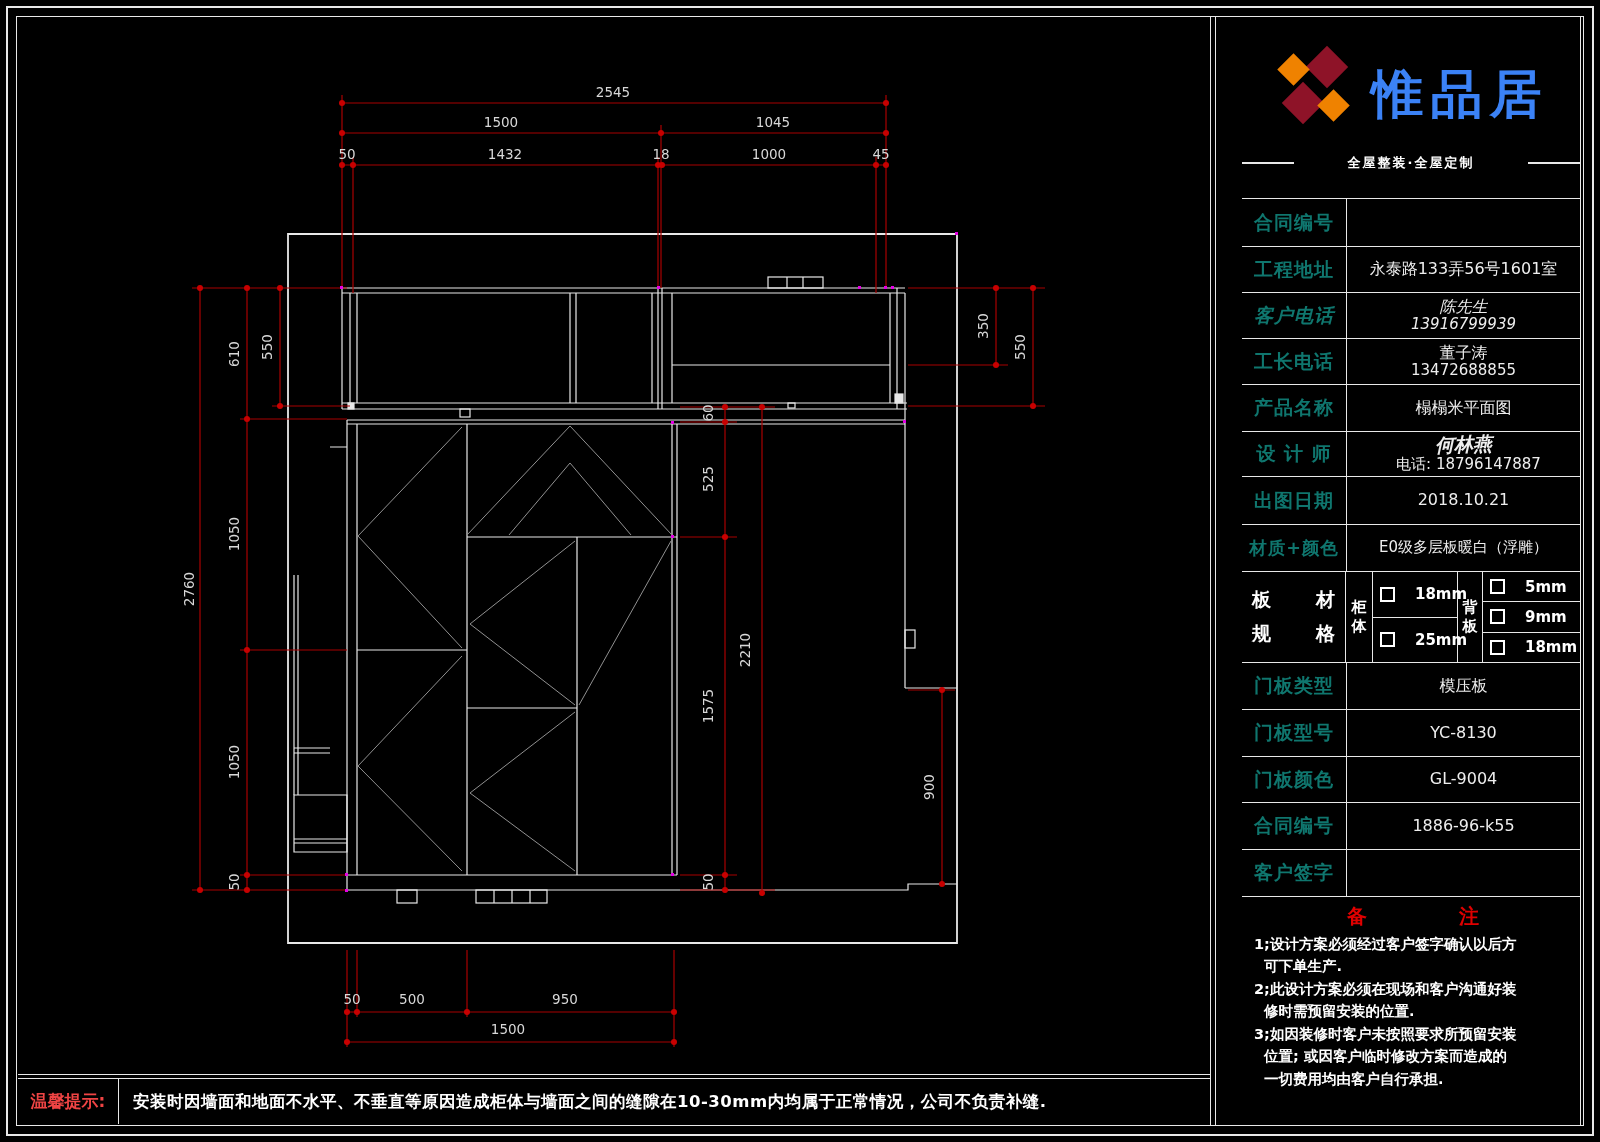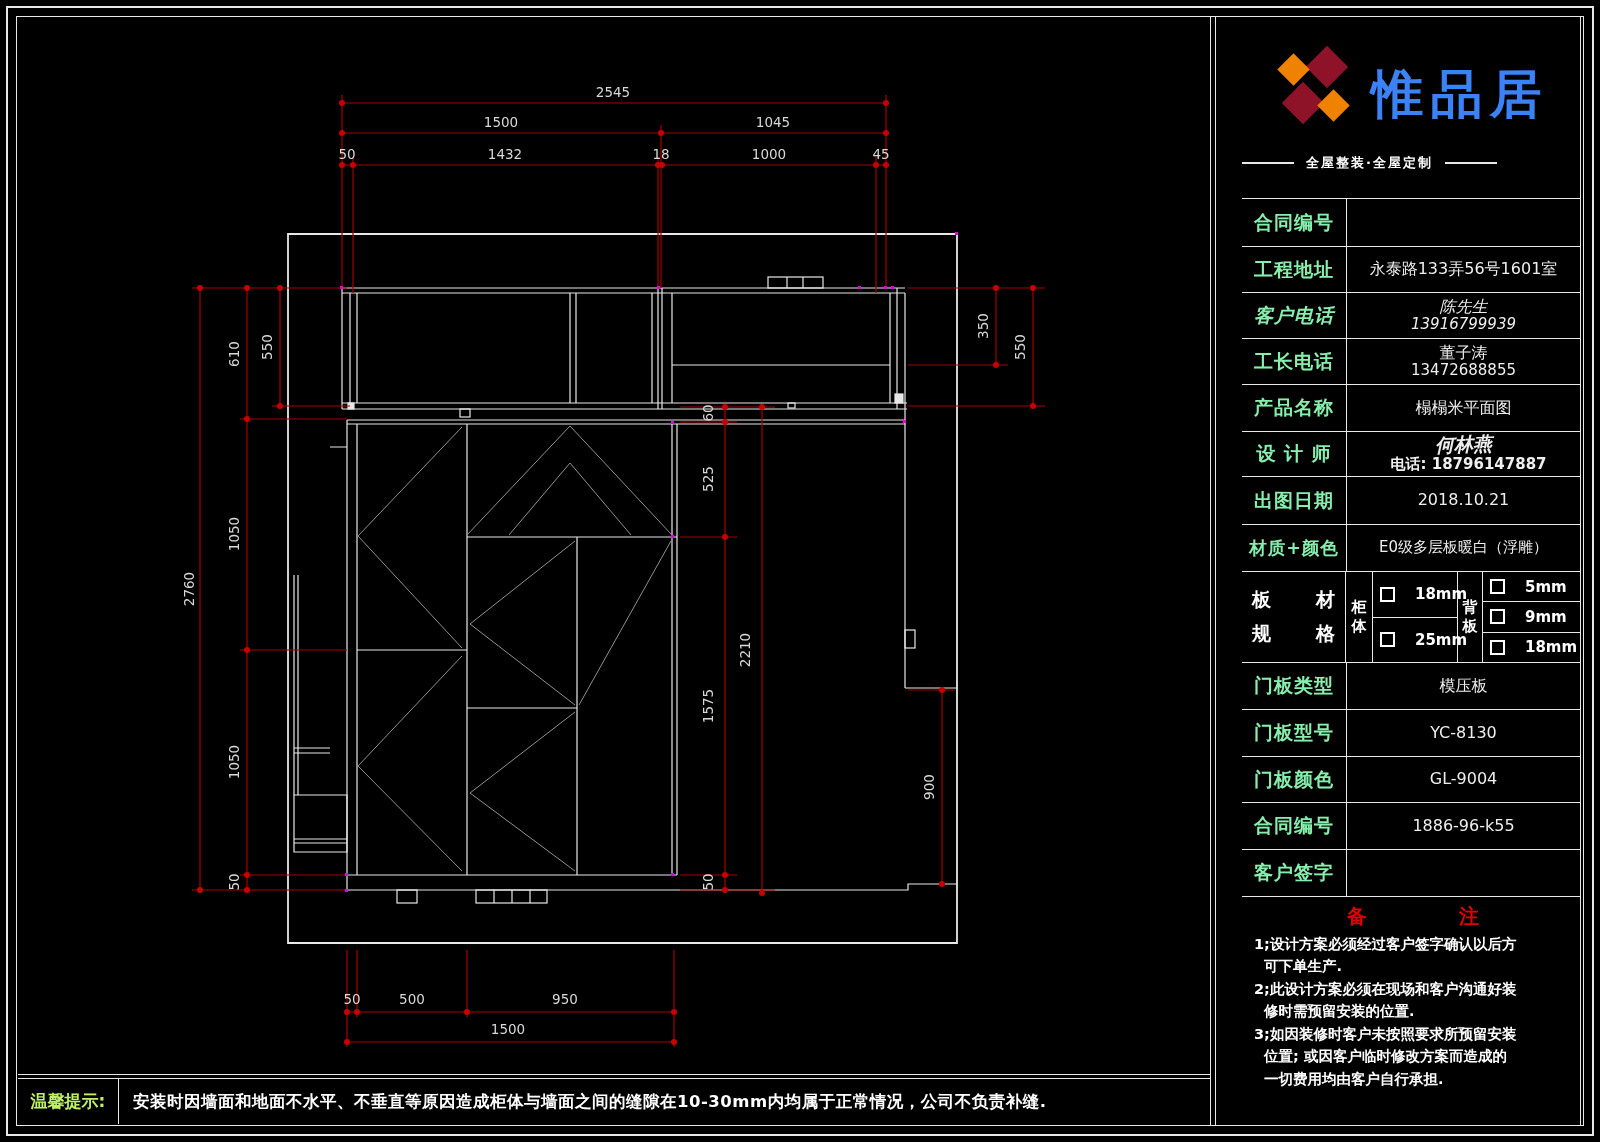--- a/index.html
+++ b/index.html
@@ -15,26 +15,26 @@
   .tb{position:absolute;left:1242px;top:16px;width:339px;height:1110px;border-right:1px solid #e8e8e8;box-sizing:border-box;}
   .logo-area{height:182px;border-bottom:1px solid #e8e8e8;display:flex;flex-direction:column;justify-content:center;align-items:center;}
   .logo-row{display:flex;align-items:center;gap:14px;margin-top:6px;}
   .diamonds{position:relative;width:84px;height:84px;}
   .dia{position:absolute;transform:rotate(45deg);}
   .dia.m1{width:30px;height:30px;left:38px;top:4px;background:#8e1328;}
   .dia.o1{width:23px;height:23px;left:8px;top:10px;background:#ef8200;}
   .dia.m2{width:30px;height:30px;left:14px;top:40px;background:#8e1328;}
   .dia.o2{width:23px;height:23px;left:48px;top:46px;background:#ef8200;}
   .brand-name{font-size:52px;font-weight:bold;color:#3b82f6;letter-spacing:7px;line-height:1;margin-top:8px;}
-  .tagline-row{display:flex;align-items:center;gap:12px;margin-top:22px;width:100%;justify-content:flex-start;}
+  .tagline-row{display:flex;align-items:center;gap:20px;margin-top:22px;width:100%;justify-content:space-between;}
   .tag-line{width:52px;height:2px;background:#e8e8e8;}
   .tagline{font-size:13px;font-weight:bold;color:#fff;letter-spacing:2px;}
   .tb-row{display:flex;border-bottom:1px solid #e8e8e8;box-sizing:border-box;}
   .tb-label{width:104px;border-right:1px solid #e8e8e8;display:flex;align-items:center;justify-content:center;
-            font-size:19px;font-weight:bold;color:#86efac;letter-spacing:1px;text-align:center;}
+            font-size:19px;font-weight:bold;color:#0f766e;letter-spacing:1px;text-align:center;}
   .tb-value{flex:1;display:flex;flex-direction:column;align-items:center;justify-content:center;font-size:16px;color:#eee;text-align:center;line-height:1.15;}
   .tb-value .v2{font-size:15px;}
   .script-name{font-style:italic;font-size:19px;transform:rotate(-2deg);font-weight:bold;}
   
   .spec-row{display:flex;height:91px;border-bottom:1px solid #e8e8e8;box-sizing:border-box;}
   .spec-label{width:104px;border-right:1px solid #e8e8e8;display:flex;flex-direction:column;justify-content:center;gap:8px;
               font-size:19px;font-weight:bold;color:#fff;padding:0 10px;box-sizing:border-box;}
   .spec-label .sl{display:flex;justify-content:space-between;}
   .vert-cell{width:26px;border-right:1px solid #e8e8e8;display:flex;flex-direction:column;align-items:center;justify-content:center;
              font-size:15px;font-weight:bold;color:#fff;line-height:1.25;}
@@ -45,21 +45,21 @@
   .chk{width:11px;height:11px;border:2px solid #fff;display:inline-block;flex:none;}
   
   .notes{height:228px;box-sizing:border-box;padding:4px 8px 0 12px;}
   .notes-title{display:flex;justify-content:center;gap:92px;color:#e00000;font-size:20px;font-weight:bold;margin:2px 0 3px 0;}
   .note-item{white-space:pre-wrap;font-size:14.5px;font-weight:bold;color:#fff;line-height:1.55;}
 
   
   .footer-hair{position:absolute;left:18px;top:1074px;width:1192px;height:1px;background:#e8e8e8;}
   .footer{position:absolute;left:18px;top:1078px;width:1192px;height:46px;border-top:1px solid #e8e8e8;display:flex;box-sizing:border-box;}
   .footer-label{width:100px;border-right:1px solid #e8e8e8;display:flex;align-items:center;justify-content:center;
-                color:#bef264;font-size:17px;font-weight:bold;flex:none;}
+                color:#ef4444;font-size:17px;font-weight:bold;flex:none;}
   .footer-msg{flex:1;display:flex;align-items:center;padding-left:14px;font-size:16.5px;font-weight:bold;color:#fff;letter-spacing:0.5px;}
 </style>
 </head>
 <body>
 
 <div class="sheet">
   <div class="border-outer"></div>
   <div class="border-inner"></div>
   <div class="vsep" style="left:1210px;"></div>
   <div class="vsep" style="left:1215px;"></div>
@@ -250,21 +250,21 @@
       </div>
     </div>
     <div class="tb-row" style="height:47px;">
       <div class="tb-label">产品名称</div>
       <div class="tb-value">榻榻米平面图</div>
     </div>
     <div class="tb-row" style="height:45px;">
       <div class="tb-label">设 计 师</div>
       <div class="tb-value">
         <div class="script-name">何林燕</div>
-        <div class="v2" style="font-weight:bold;padding-left:10px;">电话: 18796147887</div>
+        <div class="v2" style="font-weight:normal;padding-left:10px;">电话: 18796147887</div>
       </div>
     </div>
     <div class="tb-row" style="height:48px;">
       <div class="tb-label">出图日期</div>
       <div class="tb-value">2018.10.21</div>
     </div>
     <div class="tb-row" style="height:47px;">
       <div class="tb-label" style="font-size:17.5px;">材质+颜色</div>
       <div class="tb-value" style="font-size:15px;">E0级多层板暖白（浮雕）</div>
     </div>

